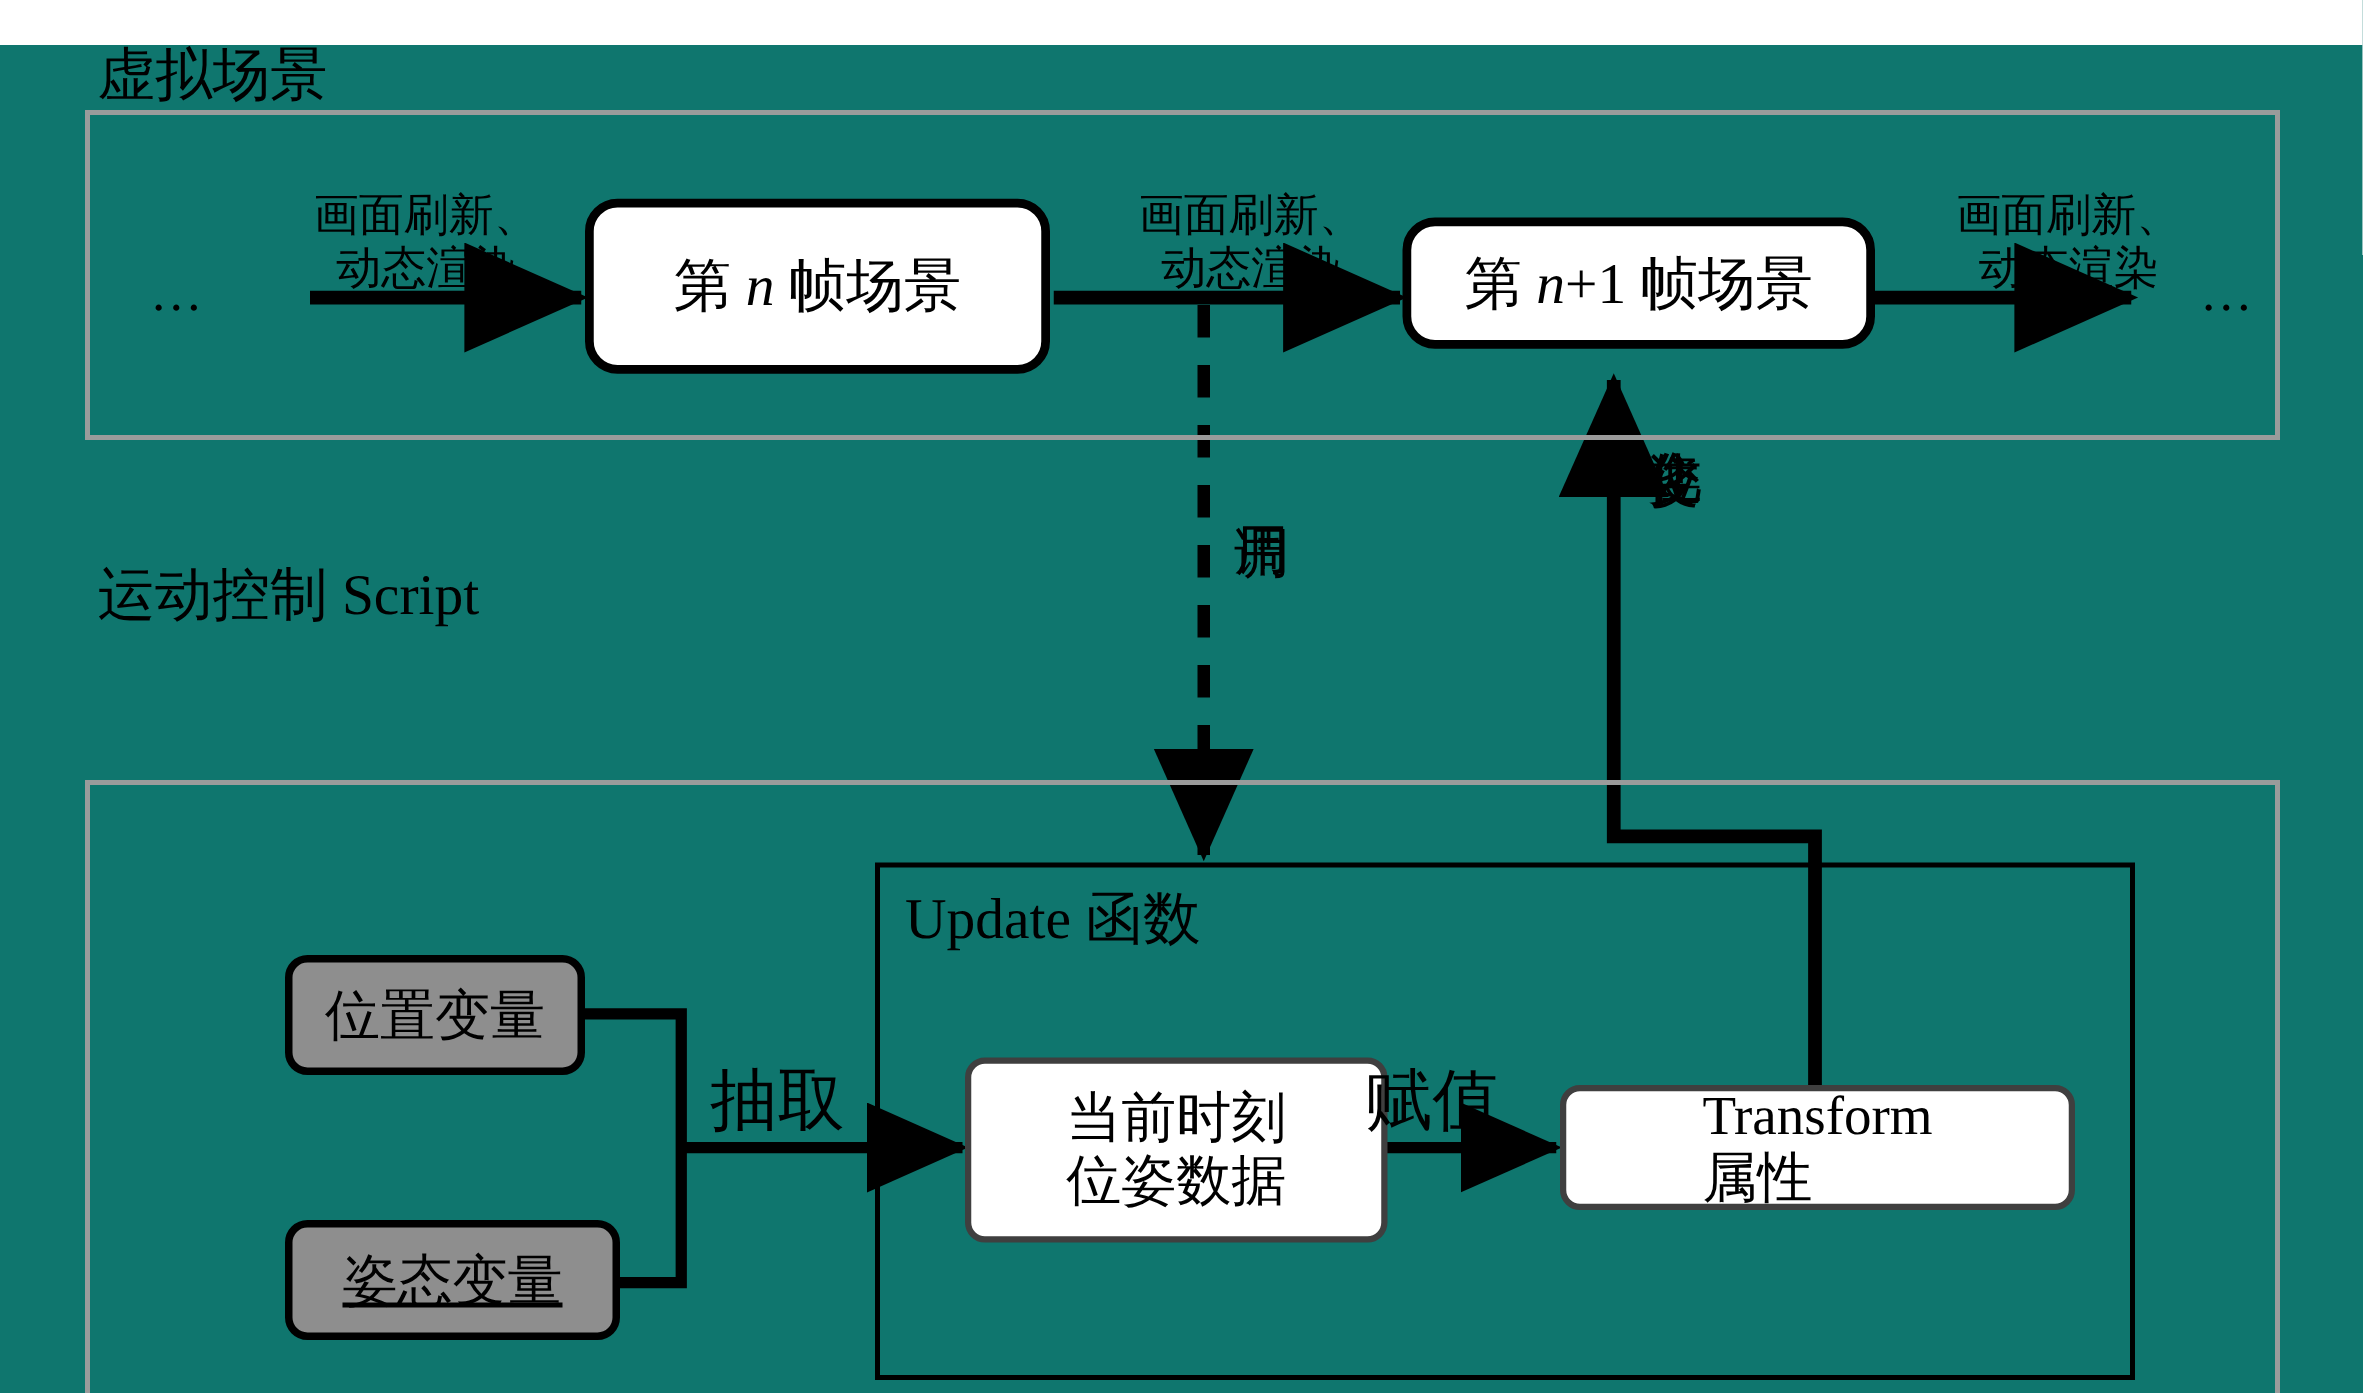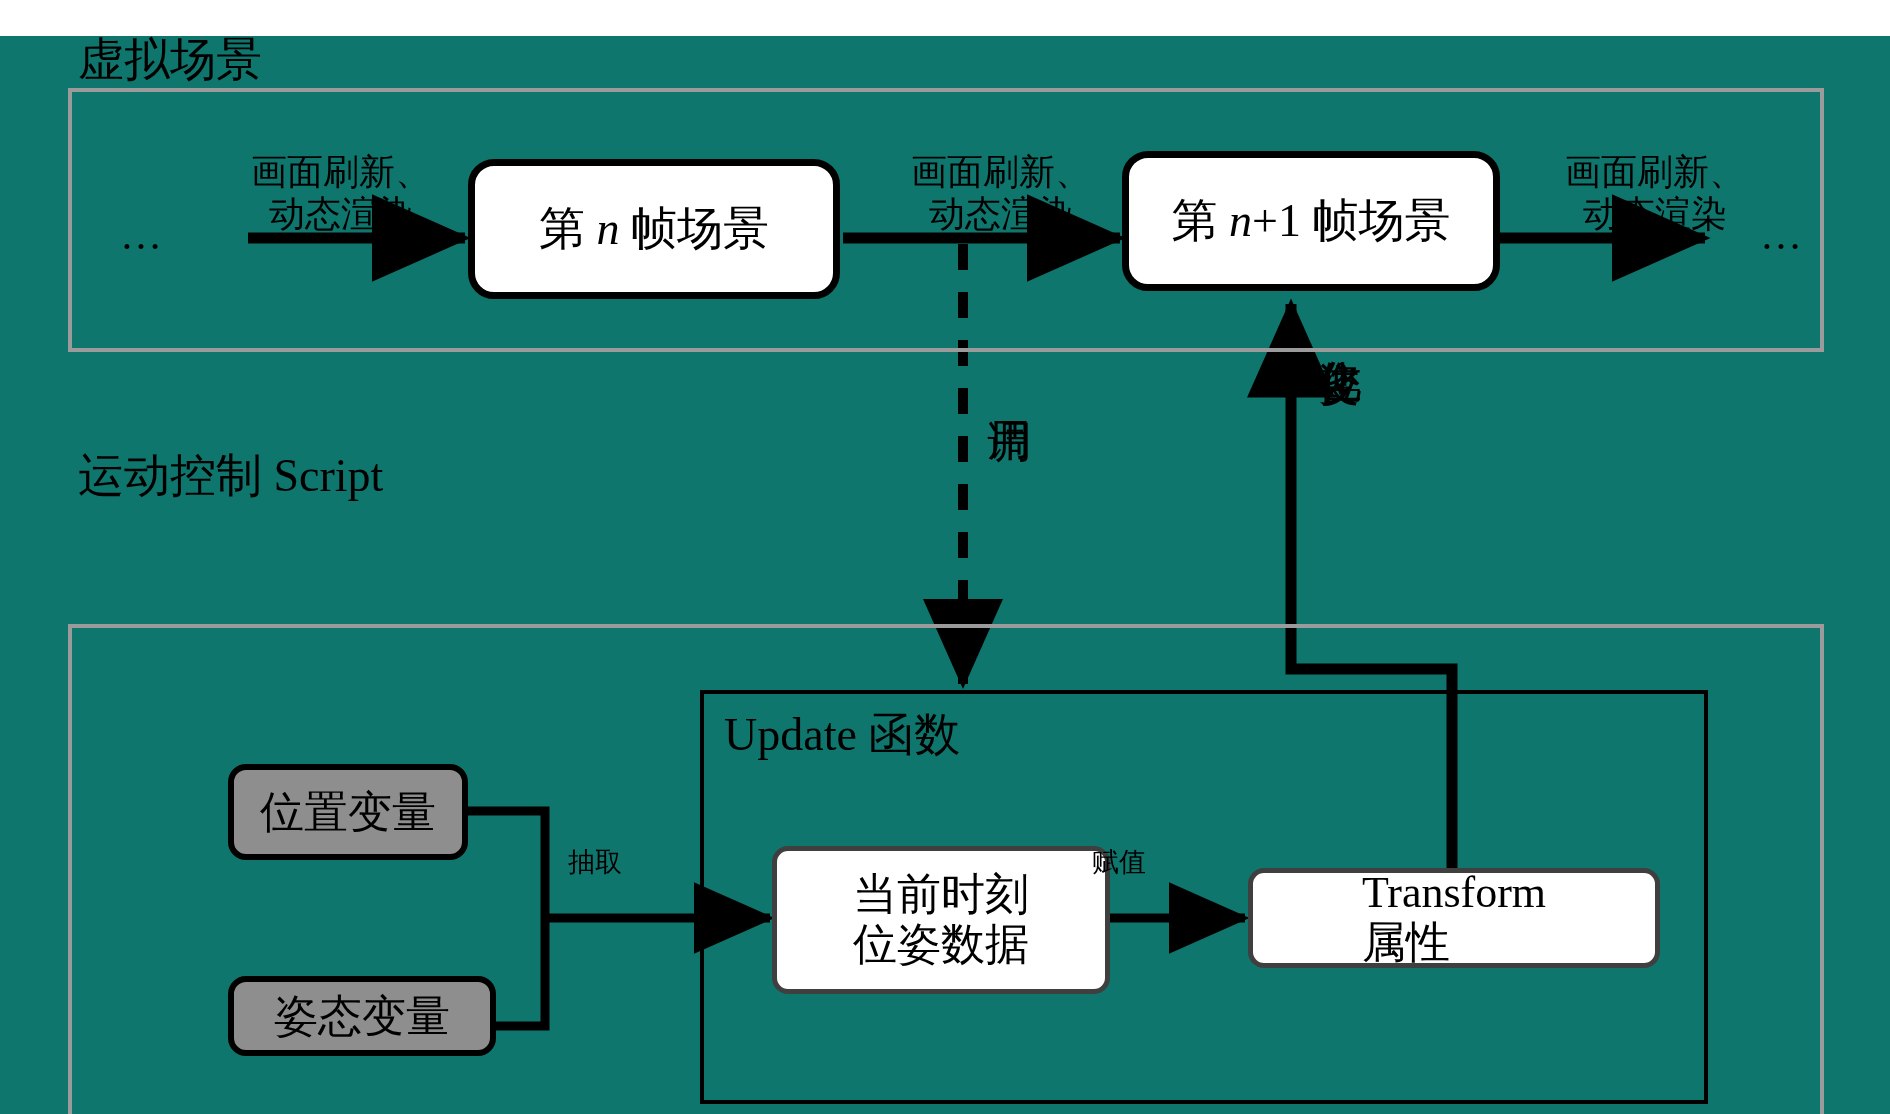--- a/index.html
+++ b/index.html
@@ -98,21 +98,21 @@
   .vert-label{
     position:absolute;
     font-size:44px;
     writing-mode:vertical-rl;
     text-orientation:upright;
     line-height:1.02;
     letter-spacing:0px;
   }
   .edge-label{
     position:absolute;
-    font-size:27px;
+    font-size:54px;
   }
   .ital{font-style:italic;}
 </style>
 </head>
 <body>
 
 <div id="stage">
 
   <svg id="wires" viewBox="0 0 1890 1114" xmlns="http://www.w3.org/2000/svg">
     <defs>
@@ -156,21 +156,21 @@
     <span>
       <span>第 </span><span class="ital">n</span><span> 帧场景</span>
     </span>
   </div>
 
   <div class="txt flow-label" style="left:858px; top:74px; width:250px;">
     <span>画面刷新、</span>
     <span>动态渲染</span>
   </div>
 
-  <div class="scene-box" style="left:1122px; top:115px; width:378px; height:140px;">
+  <div class="scene-box" style="left:1122px; top:138px; width:378px; height:105px;">
     <span>
       <span>第 </span><span class="ital">n</span><span>+1</span><span> 帧场景</span>
     </span>
   </div>
 
   <div class="txt flow-label" style="left:1512px; top:74px; width:250px;">
     <span>画面刷新、</span>
     <span>动态渲染</span>
   </div>
 
@@ -187,21 +187,21 @@
   <div class="update-rect" style="left:700px; top:654px; width:1008px; height:414px;"></div>
 
   <div class="update-title" style="left:724px; top:668px;">
     <span>Update</span><span> 函数</span>
   </div>
 
   <div class="var-pill" style="left:228px; top:728px; width:240px; height:96px;">
     <span>位置变量</span>
   </div>
 
-  <div class="var-pill" style="left:228px; top:940px; width:268px; height:80px;">
+  <div class="var-pill" style="left:228px; top:940px; width:268px; height:96px;text-decoration:underline;">
     <span>姿态变量</span>
   </div>
 
   <div class="edge-label" style="left:568px; top:808px;">抽取</div>
 
   <div class="inner-box" style="left:772px; top:810px; width:338px; height:148px;">
     <span>当前时刻</span>
     <span>位姿数据</span>
   </div>
 

